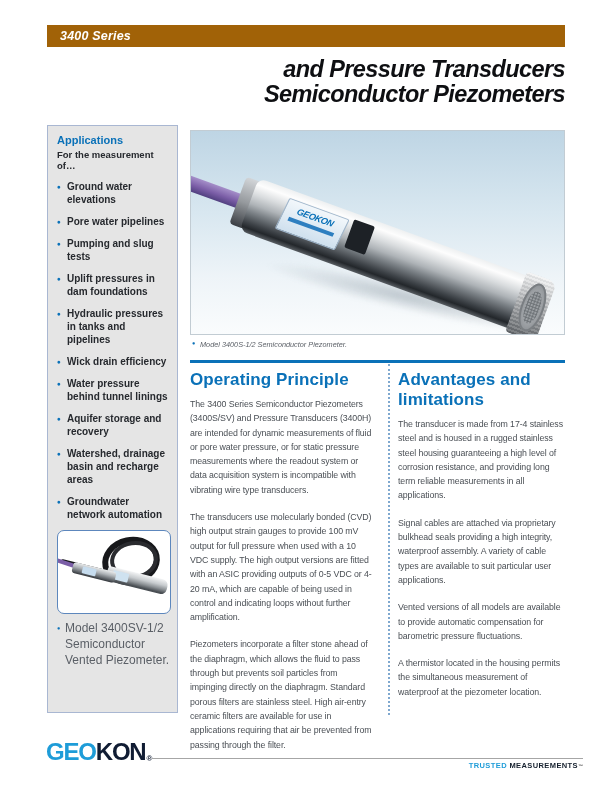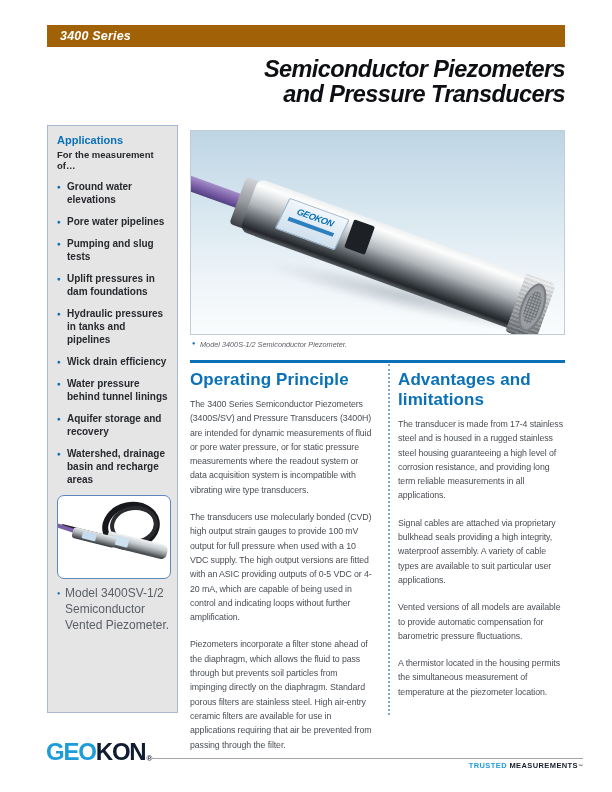--- a/index.html
+++ b/index.html
@@ -103,37 +103,38 @@
 </head>
 <body>
 
 <div class="page">
 
   <div class="banner">
     <span>3400 Series</span>
   </div>
 
   <div class="title">
+    <div>and Pressure Transducers</div>
     <div>Semiconductor Piezometers</div>
-    <div>and Pressure Transducers</div>
   </div>
 
   <div class="sidebar">
     <div class="sb-heading">Applications</div>
     <div class="sb-intro">For the measurement of…</div>
 
     <div class="app-item">Ground water elevations</div>
     <div class="app-item">Pore water pipelines</div>
     <div class="app-item">Pumping and slug tests</div>
     <div class="app-item">Uplift pressures in dam foundations</div>
     <div class="app-item">Hydraulic pressures in tanks and pipelines</div>
     <div class="app-item">Wick drain efficiency</div>
     <div class="app-item">Water pressure behind tunnel linings</div>
     <div class="app-item">Aquifer storage and recovery</div>
     <div class="app-item">Watershed, drainage basin and recharge areas</div>
+    <div class="app-item">Groundwater network automation</div>
 
     <div class="side-photo">
       <div class="coil"></div>
       <div class="coil2"></div>
       <div class="coil-tail"></div>
       <div class="mini-cyl-big">
         <div class="mini-label-big"></div>
       </div>
       <div class="mini-cable"></div>
       <div class="mini-cyl-small">
@@ -171,21 +172,21 @@
     <p>The 3400 Series Semiconductor Piezometers (3400S/SV) and Pressure Transducers (3400H) are intended for dynamic measurements of fluid or pore water pressure, or for static pressure measurements where the readout system or data acquisition system is incompatible with vibrating wire type transducers.</p>
     <p>The transducers use molecularly bonded (CVD) high output strain gauges to provide 100 mV output for full pressure when used with a 10 VDC supply. The high output versions are fitted with an ASIC providing outputs of 0-5 VDC or 4-20 mA, which are capable of being used in control and indicating loops without further amplification.</p>
     <p>Piezometers incorporate a filter stone ahead of the diaphragm, which allows the fluid to pass through but prevents soil particles from impinging directly on the diaphragm. Standard porous filters are stainless steel. High air-entry ceramic filters are available for use in applications requiring that air be prevented from passing through the filter.</p>
   </div>
 
   <div class="col col-right">
     <h2 class="col-heading">Advantages and limitations</h2>
     <p>The transducer is made from 17-4 stainless steel and is housed in a rugged stainless steel housing guaranteeing a high level of corrosion resistance, and providing long term reliable measurements in all applications.</p>
     <p>Signal cables are attached via proprietary bulkhead seals providing a high integrity, waterproof assembly. A variety of cable types are available to suit particular user applications.</p>
     <p>Vented versions of all models are available to provide automatic compensation for barometric pressure fluctuations.</p>
-    <p>A thermistor located in the housing permits the simultaneous measurement of temperature at the piezometer location.</p>
+    <p>A thermistor located in the housing permits the simultaneous measurement of waterproof at the piezometer location.</p>
   </div>
 
   <div class="logo">
     <span class="logo-geo">GEO</span><span class="logo-kon">KON</span><span class="logo-reg">®</span>
   </div>
   <div class="footer-line"></div>
   <div class="tagline">
     <span class="tag-trusted">TRUSTED</span><span class="tag-meas"> MEASUREMENTS</span><span class="tag-tm">™</span>
   </div>
 

